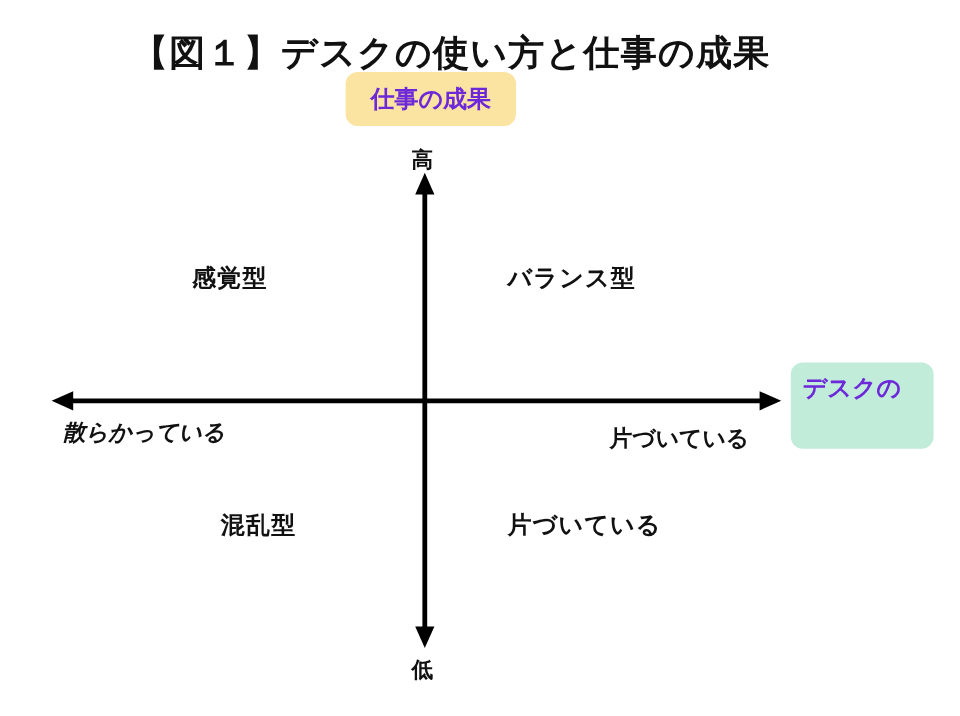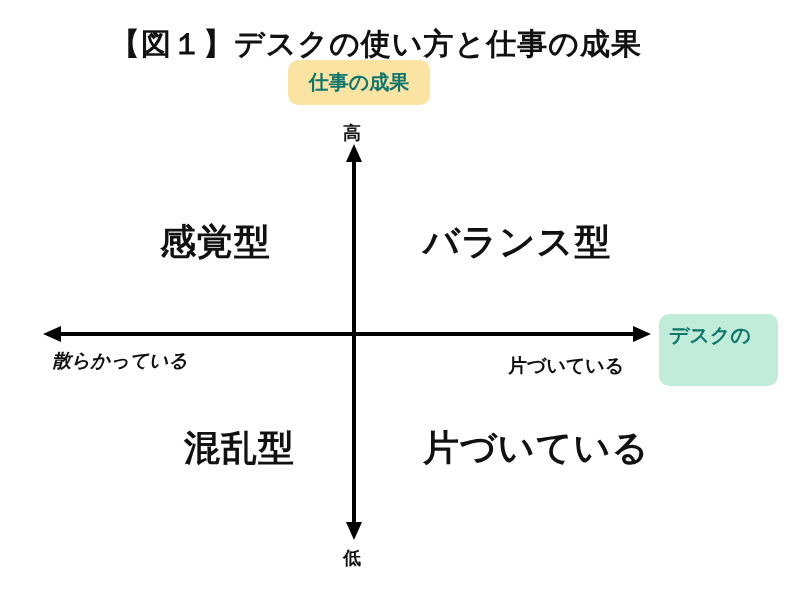--- a/index.html
+++ b/index.html
@@ -8,40 +8,40 @@
       font-family: "DejaVu Sans", "Liberation Sans", sans-serif; color: #111;
     }
     .title {
       position: absolute; left: 0; top: 4px; width: 800px; text-align: center;
       font-size: 30px; font-weight: bold; letter-spacing: 1px; color: #111;
       padding-left: 0;
       margin-top: 20px;
     }
     .title span { display: inline-block; transform: translateX(-24px); }
     .label-box {
-      position: absolute; font-weight: bold; color: #0f766e;
+      position: absolute; font-weight: bold; color: #6d28d9;
       border-radius: 10px; box-sizing: border-box;
     }
     .y-box {
       left: 288px; top: 60px; width: 142px; height: 45px; background: #fbe3a2;
       font-size: 20px; line-height: 45px; text-align: center;
     }
     .x-box {
       left: 659px; top: 302px; width: 119px; height: 72px; background: #c1ecd9;
-      font-size: 20px; line-height: 27px; padding: 8px 0 0 10px; margin-top: 12px;
+      font-size: 20px; line-height: 27px; padding: 8px 0 0 10px;
     }
     .axis-end {
       position: absolute; font-weight: bold; font-size: 18px; color: #111;
     }
     .high { left: 343px; top: 121px; }
     .low  { left: 343px; top: 546px; }
     .left-label  { left: 52px;  top: 348px; font-size: 19px; font-style: italic; }
     .right-label { left: 508px; top: 353px; font-size: 19px; }
     .quad {
-      position: absolute; font-weight: bold; font-size: 36px; color: #111; letter-spacing: 1px;
+      position: absolute; font-weight: bold; font-size: 20px; color: #111; letter-spacing: 1px;
     }
     .q-tl { left: 160px; top: 218px; }
     .q-tr { left: 423px; top: 218px; }
     .q-bl { left: 160px; top: 424px; margin-left: 24px; }
     .q-br { left: 423px; top: 424px; }
     svg.axes { position: absolute; left: 0; top: 0; }
   </style>
 </head>
 <body>
 

